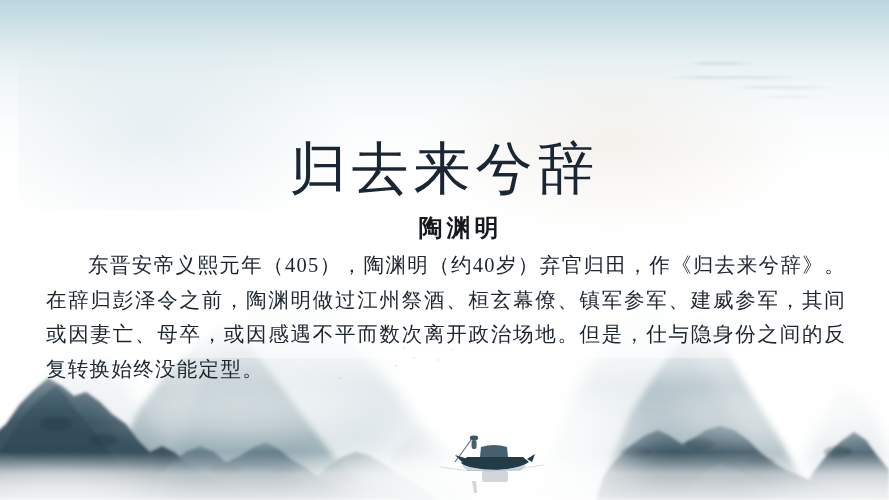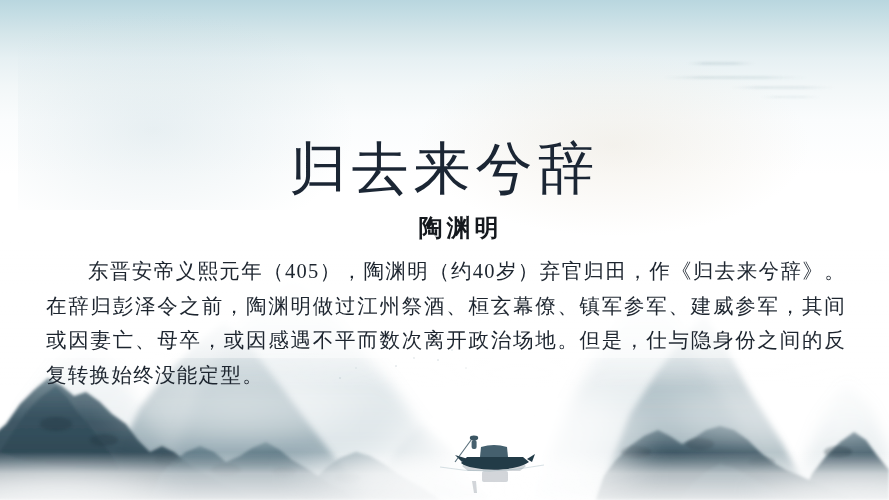--- a/index.html
+++ b/index.html
@@ -82,21 +82,21 @@
     font-family:"Liberation Sans","DejaVu Sans",sans-serif;
     font-size:24px;
     line-height:30px;
     letter-spacing:4px;
     font-weight:700;
     color:#14181d;
     padding-left:16px;
   }
 
   .bodytext{
-    position:absolute;left:46px;top:254px;width:800px;
+    position:absolute;left:46px;top:248px;width:800px;
     font-family:"Liberation Serif","DejaVu Serif",serif;
     font-size:20.5px;
     line-height:34.5px;
     letter-spacing:1.3px;
     color:#1d252f;
     text-align:justify;
     text-justify:inter-character;
     text-indent:42px;
     word-break:break-all;
   }

